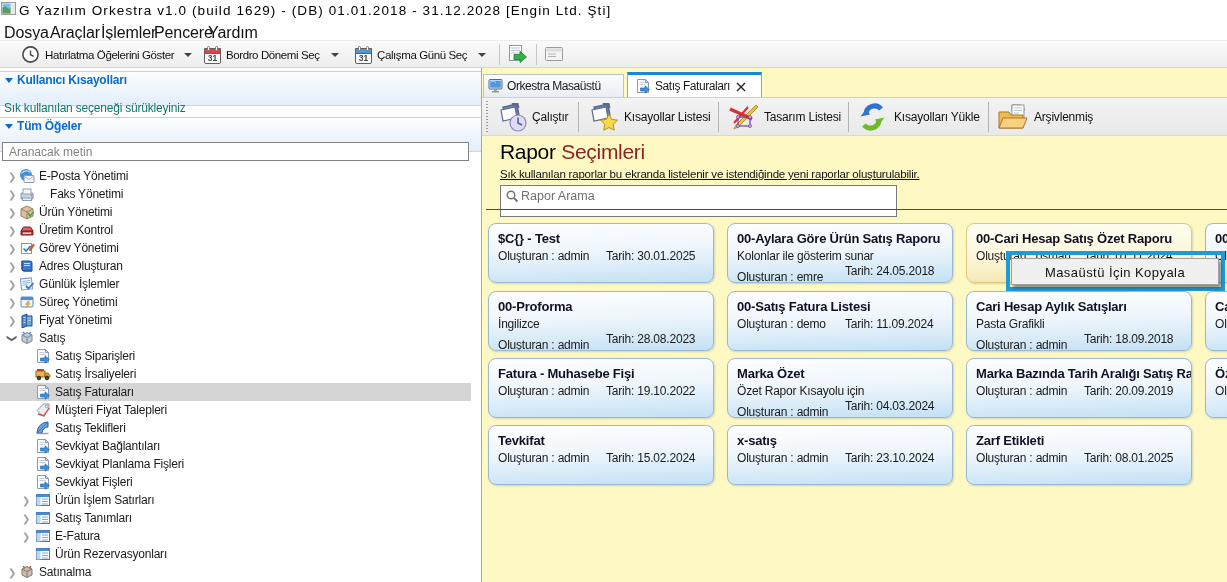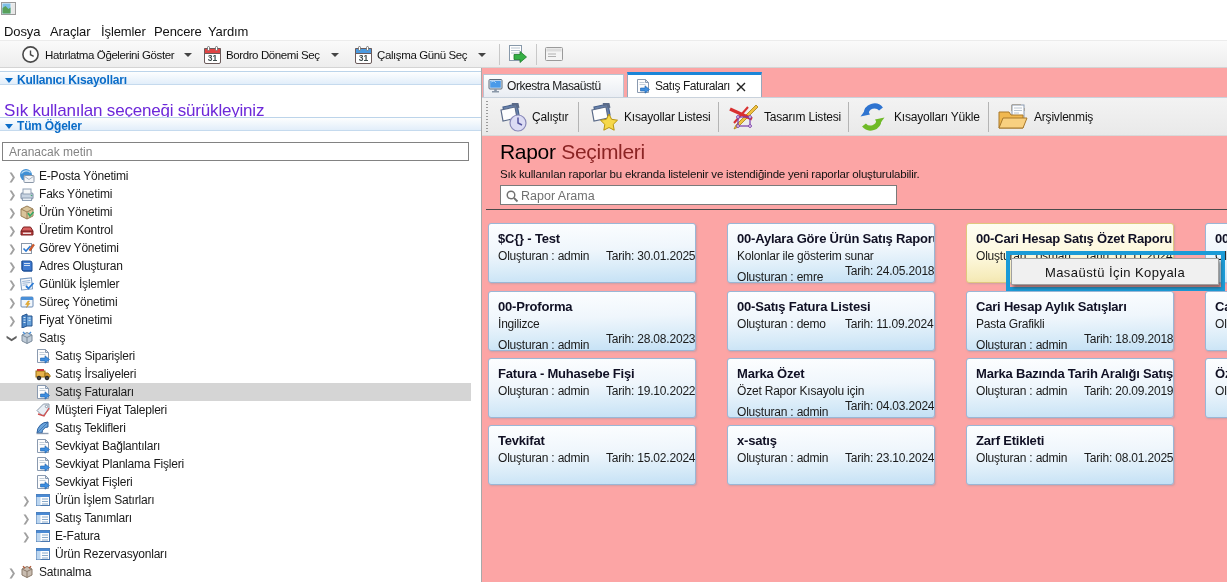--- a/index.html
+++ b/index.html
@@ -1,48 +1,49 @@
 <!DOCTYPE html>
 <html><head><meta charset="utf-8">
 <style>
 html,body{margin:0;padding:0;width:1227px;height:582px;background:#fff;overflow:hidden;
  font-family:"Liberation Sans",sans-serif;font-size:12px;color:#1a1a1a;}
 *{box-sizing:border-box;}
 .abs{position:absolute;}
 #titlebar{position:absolute;left:0;top:0;width:1227px;height:22px;background:#fff;}
 #titletxt{position:absolute;left:19px;top:3px;font-size:13.5px;color:#000;white-space:nowrap;letter-spacing:1.1px;}
 #menubar{position:absolute;left:0;top:22px;width:1227px;height:18px;background:#fff;}
-.mi{position:absolute;top:2px;font-size:13px;color:#111;letter-spacing:-0.1px;}
+.mi{position:absolute;top:2px;font-size:16px;color:#111;letter-spacing:-0.1px;}
 #maintb{position:absolute;left:0;top:40px;width:1227px;height:28px;
  background:linear-gradient(#fafafa,#ededed);border-bottom:1px solid #d4d4d4;border-top:1px solid #ececec;}
 .tbt{position:absolute;top:8px;font-size:11.5px;color:#111;white-space:nowrap;letter-spacing:-0.4px;}
 .darr{position:absolute;top:12px;width:0;height:0;border-left:4px solid transparent;border-right:4px solid transparent;border-top:4px solid #444;}
 .vsep{position:absolute;top:3px;height:21px;width:1px;background:#c8c8c8;}
 #left{position:absolute;left:0;top:68px;width:481px;height:514px;background:#fff;}
-.bluehdr{position:absolute;left:0;width:481px;height:14px;background:linear-gradient(#fdfefe,#e2eefa);border-top:1px solid #bcd4ea;border-bottom:1px solid #c5daee;}
+.bluehdr{position:absolute;left:0;width:481px;height:35px;background:linear-gradient(#fdfefe,#e2eefa);border-top:1px solid #bcd4ea;border-bottom:1px solid #c5daee;}
 .bluehdr .tri{position:absolute;left:5px;top:6px;width:0;height:0;border-left:4px solid transparent;border-right:4px solid transparent;border-top:5px solid #0a6cc8;}
 .bluehdr .t{position:absolute;left:17px;top:1px;font-weight:bold;color:#0a6cc8;font-size:12px;letter-spacing:-0.2px;}
 #searchL{position:absolute;left:2px;top:142px;width:467px;height:19px;border:1px solid #828282;background:#fff;}
 #searchL span{position:absolute;left:6px;top:2px;color:#838383;font-size:12px;}
 .trow{position:absolute;left:0;width:471px;height:18px;}
 .trow.sel{background:#d5d5d5;}
 .chev{position:absolute;top:4px;color:#a0a0a0;font-size:10px;}
 .chevd{position:absolute;top:4px;color:#606060;font-size:10px;display:inline-block;transform:rotate(90deg);transform-origin:center;}
 .ticon{position:absolute;top:1px;}
 .tlabel{position:absolute;top:2px;font-size:12px;color:#1a1a1a;white-space:nowrap;letter-spacing:-0.2px;}
 #divider{position:absolute;left:481px;top:68px;width:1px;height:514px;background:#a8a8a8;}
 </style></head>
 <body>
 <div id="titlebar">
  <svg class="abs" style="left:1px;top:2px" width="15" height="13">
       <rect x="0.5" y="0.5" width="14" height="12" fill="#f0f0f0" stroke="#9a9a9a"></rect>
       <rect x="1.5" y="1.5" width="8" height="10" fill="#7ec0e8"></rect>
       <path d="M1.5 6 l3 -2 3 3 2 -1.5 v6 h-8z" fill="#57a05a"></path>
       <rect x="10.5" y="2" width="3.5" height="10" fill="#e8e8e8"></rect>
     </svg>
+ <span id="titletxt">G Yazılım Orkestra v1.0 (build 1629) - (DB) 01.01.2018 - 31.12.2028 [Engin Ltd. Şti]</span>
 </div>
 <div id="menubar">
  <span class="mi" style="left:4px">Dosya</span>
  <span class="mi" style="left:50px">Araçlar</span>
  <span class="mi" style="left:101px">İşlemler</span>
  <span class="mi" style="left:154px">Pencere</span>
  <span class="mi" style="left:208px">Yardım</span>
 </div>
 <div id="maintb">
  <svg class="abs" style="left:22px;top:5px" width="17" height="17">
@@ -80,21 +81,21 @@
       <rect x="0.5" y="0.5" width="17" height="13" rx="1" fill="#f4f4f4" stroke="#9a9a9a"></rect>
       <rect x="1.5" y="1.5" width="15" height="3" fill="#dcdcdc"></rect>
       <path d="M3 7h8M3 9.5h8" stroke="#b0b0b0"></path>
     </svg>
 </div>
 <div id="left">
 <div class="bluehdr" style="top:3px">
       <div class="tri"></div>
       <span class="t">Kullanıcı Kısayolları</span>
     </div>
-<div class="abs" style="left:4px;top:33px;color:#6d28d9;font-size:17px;letter-spacing:-0.2px">Sık kullanılan seçeneği sürükleyiniz</div>
+<div class="abs" style="left:4px;top:33px;color:#0f766e;font-size:12px;letter-spacing:-0.2px">Sık kullanılan seçeneği sürükleyiniz</div>
 <div class="bluehdr" style="top:49px">
       <div class="tri"></div>
       <span class="t">Tüm Öğeler</span>
     </div>
 <div id="searchL" style="top:74px">
       <span>Aranacak metin</span>
     </div>
 <div class="trow" style="top:99px">
       <span class="chev" style="left:8px">❯</span>
       <svg class="ticon" style="left:19px" width="16" height="16">
@@ -106,21 +107,21 @@
       <span class="tlabel" style="left:39px">E-Posta Yönetimi</span>
     </div>
 <div class="trow" style="top:117px">
       <span class="chev" style="left:8px">❯</span>
       <svg class="ticon" style="left:19px" width="16" height="16">
         <rect x="2" y="7" width="12" height="6" rx="1" fill="#c8d4e2" stroke="#7888a0"></rect>
         <rect x="4" y="3" width="8" height="5" fill="#f4f6f8" stroke="#90a0b4"></rect>
         <rect x="3.5" y="12" width="9" height="2.5" fill="#e8eef4" stroke="#90a0b4"></rect>
         <circle cx="12.5" cy="9.5" r="0.8" fill="#4a7"></circle>
       </svg>
-      <span class="tlabel" style="left:39px">Faks Yönetimi</span>
+      <span class="tlabel" style="left:50px">Faks Yönetimi</span>
     </div>
 <div class="trow" style="top:135px">
       <span class="chev" style="left:8px">❯</span>
       <svg class="ticon" style="left:19px" width="16" height="16">
         <path d="M2 5 l6 -3 6 3 v7 l-6 3 -6 -3z" fill="#d9c49a" stroke="#9a7f56"></path>
         <path d="M2 5 l6 3 6 -3 M8 8 v7" fill="none" stroke="#9a7f56"></path>
         <path d="M9 9 l2 3 3.5 -4" stroke="#3a6" stroke-width="1.6" fill="none"></path>
       </svg>
       <span class="tlabel" style="left:39px">Ürün Yönetimi</span>
     </div>
@@ -302,36 +303,36 @@
       <svg class="ticon" style="left:19px" width="16" height="16">
         <path d="M3 5 l5 -2.5 5 2.5 v6 l-5 2.5 -5 -2.5z" fill="#c8bcb0" stroke="#8a7a6a"></path>
         <path d="M3 5 l5 2.5 5 -2.5 M8 7.5 v6" fill="none" stroke="#8a7a6a"></path>
         <path d="M4 2.2 l2 2 M12 2.2 l-2 2" stroke="#b05a3a" stroke-width="1.4"></path>
       </svg>
       <span class="tlabel" style="left:39px">Satınalma</span>
     </div>
 </div>
 <div id="divider"></div>
 <style>
-#right{position:absolute;left:482px;top:68px;width:745px;height:514px;background:#fca5a5;}
+#right{position:absolute;left:482px;top:68px;width:745px;height:514px;background:#fef9c3;}
 .tab{position:absolute;top:6px;height:23px;}
 #tab1{left:1px;width:141px;background:linear-gradient(#fdfdfd,#e9edf3);border:1px solid #b8c4d2;border-bottom:none;}
 #tab2{left:145px;top:4px;width:135px;background:#fff;border-left:1px solid #98a8bc;border-right:1px solid #98a8bc;border-top:3px solid #1c86d8;height:25px;}
 .tabtxt{position:absolute;top:4px;font-size:12px;color:#1a1a1a;white-space:nowrap;letter-spacing:-0.45px;}
 #rtb{position:absolute;left:0;top:29px;width:745px;height:39px;background:linear-gradient(#f3f3f3,#e9e9e9);border-top:1px solid #c9d2dc;border-bottom:1px solid #d8d8d8;}
 .rsep{position:absolute;top:4px;height:30px;width:1px;background:#b4b4b4;}
 .rtxt{position:absolute;top:12px;font-size:12px;color:#111;white-space:nowrap;letter-spacing:-0.2px;}
 #grip{position:absolute;left:4px;top:3px;width:3px;height:32px;background-image:repeating-linear-gradient(#9a9a9a 0 1px,transparent 1px 3px);width:2px;}
 #hdr{position:absolute;left:18px;top:72px;font-size:21px;letter-spacing:-0.3px;white-space:nowrap;color:#000;}
 #hdr .red{color:#8b2424;}
-#sub{position:absolute;left:18px;top:100px;font-size:11.5px;color:#111;letter-spacing:-0.2px;white-space:nowrap;}
-#searchR{position:absolute;left:18px;top:117px;width:397px;height:20px;border:1px solid #7a7a7a;background:#fff;}
+#sub{position:absolute;left:18px;top:100px;font-size:11.5px;color:#111;letter-spacing:-0.2px;white-space:nowrap;text-decoration:underline;}
+#searchR{position:absolute;left:18px;top:117px;width:397px;height:32px;border:1px solid #7a7a7a;background:#fff;}
 #searchR .ph{position:absolute;left:20px;top:3px;font-size:12.5px;color:#707070;}
 #dline{position:absolute;left:4px;top:141px;width:741px;height:1px;background:#4a4a4a;}
-.card{position:absolute;width:208px;height:60px;border:1px solid #9ab7d6;border-radius:3px;overflow:hidden;
+.card{position:absolute;width:226px;height:60px;border:1px solid #9ab7d6;border-radius:8px;overflow:hidden;
  background:linear-gradient(178deg,#fdfeff 0%,#eff6fc 45%,#d8ebf8 75%,#c3e0f5 100%);box-shadow:1px 1px 2px rgba(120,140,160,0.35);}
 .card.yel{border-color:#e0c87e;background:linear-gradient(178deg,#fefdf2 0%,#fdf8dd 50%,#f6ecbc 82%,#f0e0a4 100%);}
 .ct{position:absolute;left:9px;top:7px;font-weight:bold;font-size:13px;color:#101024;white-space:nowrap;letter-spacing:-0.2px;}
 .cl1{position:absolute;left:9px;top:25px;font-size:12px;color:#1a1a1a;white-space:nowrap;letter-spacing:-0.2px;}
 .cl2{position:absolute;left:9px;top:46px;font-size:12px;color:#1a1a1a;white-space:nowrap;letter-spacing:-0.2px;}
 .tar{position:absolute;left:117px;font-size:12px;color:#1a1a1a;white-space:nowrap;letter-spacing:-0.2px;}
 #ctxblue{position:absolute;left:524px;top:183px;width:219px;height:40px;border:4px solid #1b9bd7;}
 #ctxmenu{position:absolute;left:529px;top:190px;width:208px;height:27px;background:#f0f0f0;border:1px solid #a0a0a0;box-shadow:2px 3px 3px rgba(50,50,50,0.55);}
 #ctxmenu span{position:absolute;left:0;right:0;top:6px;text-align:center;font-size:13px;color:#111;letter-spacing:0.45px;}
 </style>

